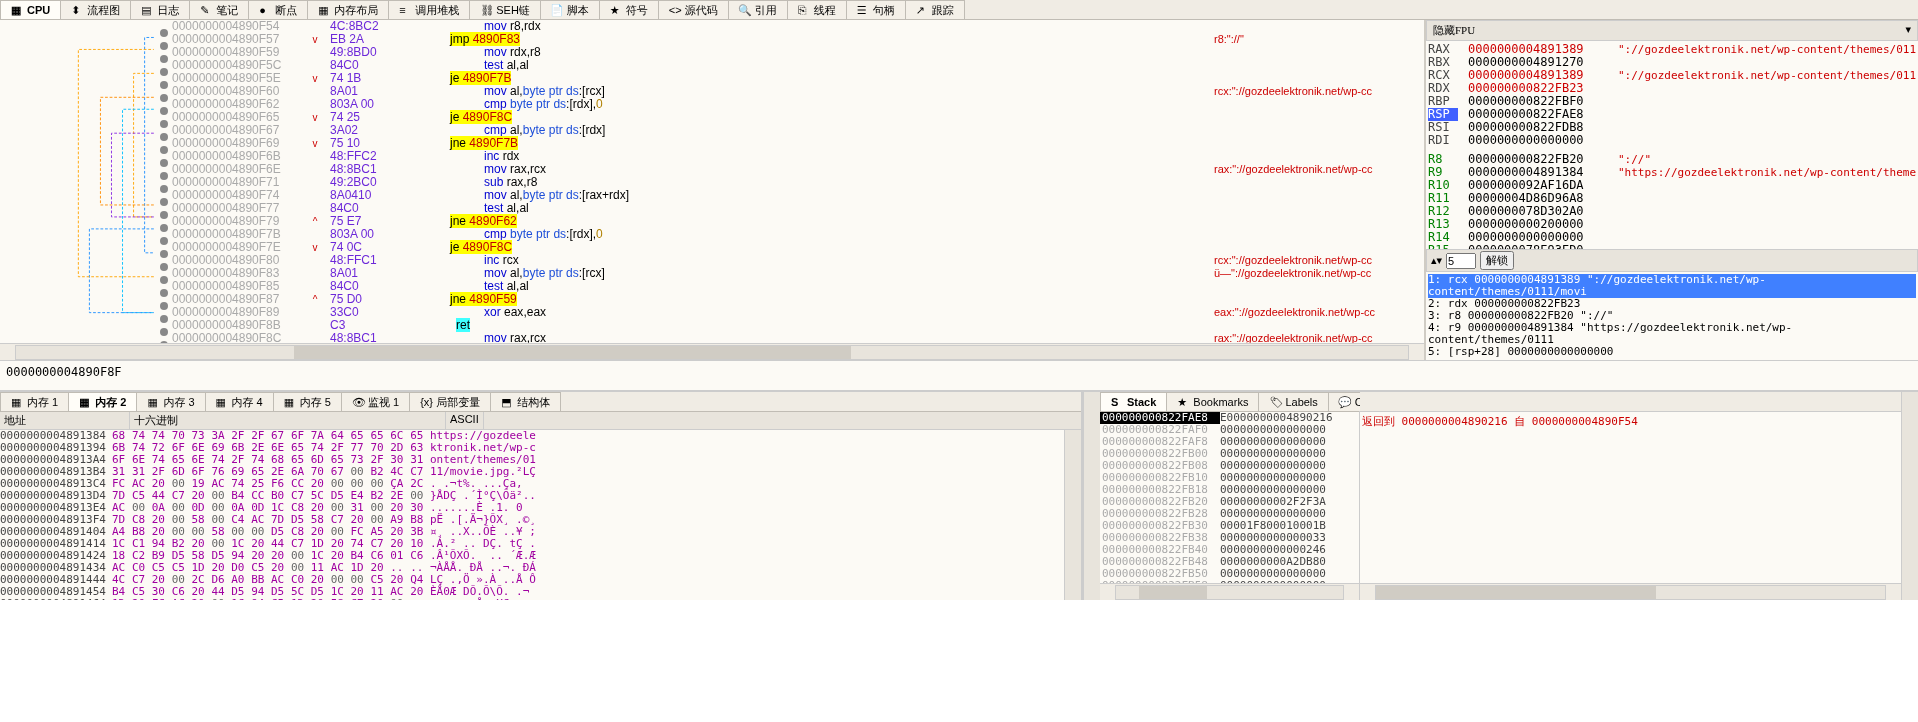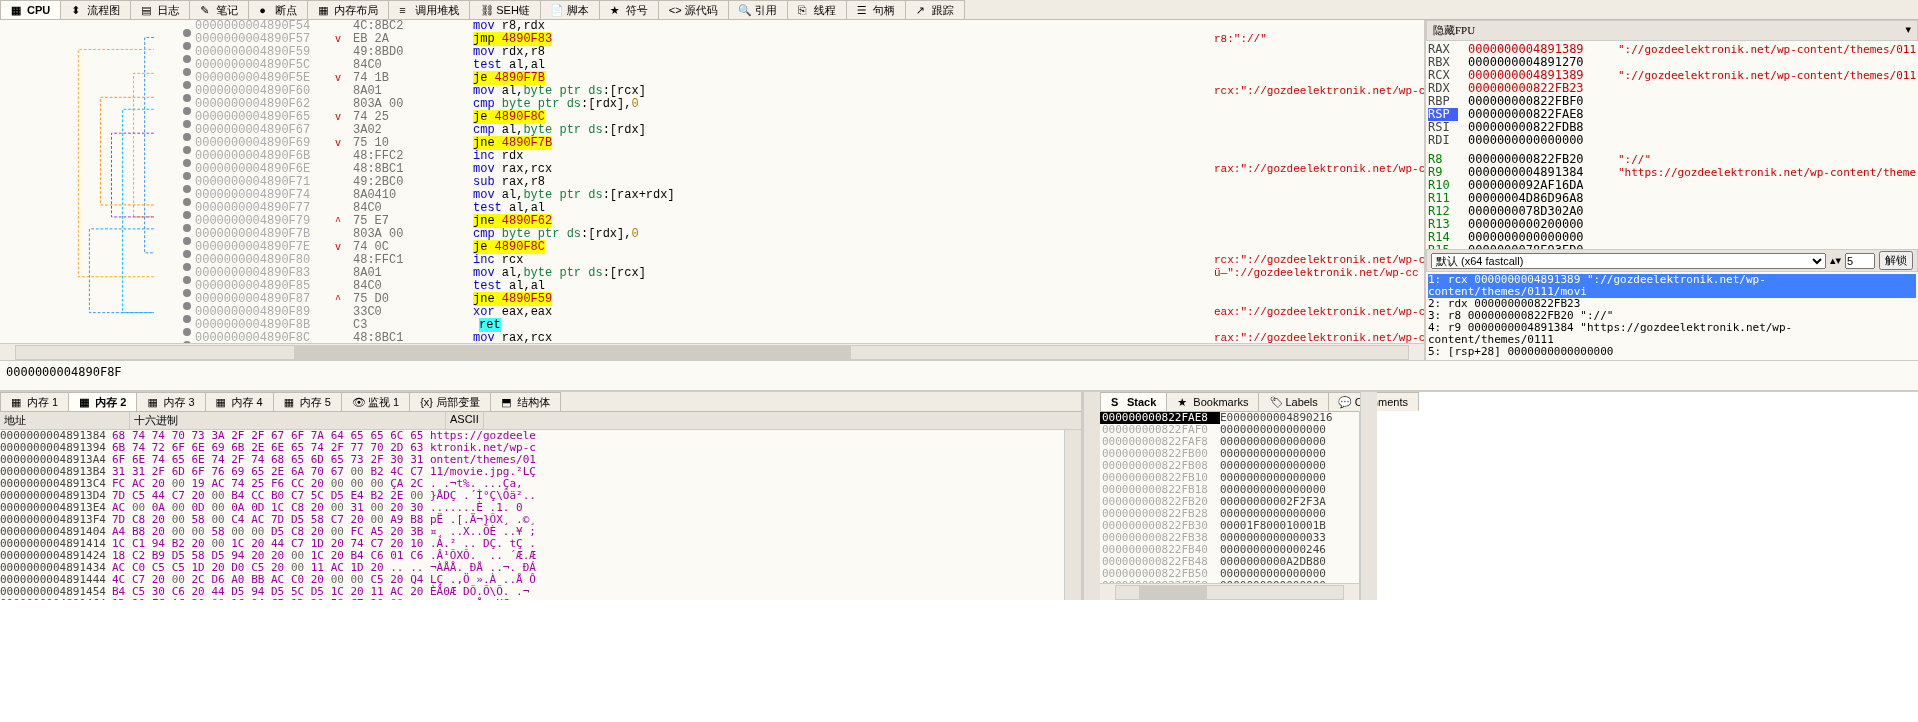--- a/index.html
+++ b/index.html
@@ -4,27 +4,27 @@
 <style>
 * { margin:0; padding:0; box-sizing:border-box; }
 body { font-family:"Segoe UI","Microsoft YaHei",sans-serif; font-size:11px; background:#fff; overflow:hidden; }
 .tab-bar { display:flex; background:#f0ece4; border-bottom:1px solid #c0bcb4; height:20px; }
 .tab { display:flex; align-items:center; gap:4px; padding:2px 10px; border:1px solid #c0bcb4; border-bottom:none; background:#f4f0e8; cursor:pointer; margin-right:-1px; white-space:nowrap; font-size:11px; }
 .tab.active { background:#fffdf8; font-weight:bold; }
 .tab .ic { width:12px; height:12px; display:inline-block; }
 .main-split { display:flex; height:340px; }
 .cpu-left { flex:1; display:flex; flex-direction:column; background:#fcfaf5; border-right:2px solid #d0ccc4; min-width:0; }
 .cpu-right { width:492px; display:flex; flex-direction:column; background:#fcfaf5; }
-.disasm { flex:1; overflow:hidden; font-family:Liberation Mono, monospace; font-size:12px; line-height:13px; position:relative;padding-left:23px; }
+.disasm { flex:1; overflow:hidden; font-family:Liberation Sans, sans-serif; font-size:12px; line-height:13px; position:relative; }
 .disasm-line { display:flex; white-space:pre; height:13px; align-items:center; }
 .gutter { width:170px; position:relative; flex-shrink:0; }
 .bp-dot { width:8px; height:8px; border-radius:50%; background:#888; display:inline-block; position:absolute; right:2px; top:2px; }
 .addr { color:#aaa; padding-left:2px; width:130px; flex-shrink:0; }
 .jmp-ind { width:30px; text-align:center; color:#c00; flex-shrink:0; font-size:10px; }
-.bytes { width:120px; color:#737373; flex-shrink:0; }
+.bytes { width:120px; color:#6d28d9; flex-shrink:0; }
 .mnem { flex:1; min-width:0; }
 .cmt { width:210px; color:#c00; overflow:hidden; flex-shrink:0; font-size:11px; }
 .hl-jmp { background:#ffff00; }
 .hl-ret { background:#40ffff;margin-left:6px; }
 .svg-flows { position:absolute; left:0; top:0; width:165px; height:100%; pointer-events:none; }
 .hscroll { height:17px; background:#f0ece4; display:flex; align-items:center; border-top:1px solid #ccc; }
 .hscroll-track { flex:1; height:15px; background:#e8e4dc; border:1px solid #ccc; position:relative; margin:0 15px; }
 .hscroll-thumb { position:absolute; height:100%; background:#d0ccc4; }
 .reg-panel { flex:1; font-family:Consolas,monospace; font-size:12px; line-height:13px; padding:2px; overflow:hidden; }
 .reg-header { background:#e8e4dc; padding:2px 6px; font-family:"Segoe UI"; font-size:11px; display:flex; justify-content:space-between; border:1px solid #ccc; }
@@ -56,23 +56,23 @@
 .dump-hdr { display:flex; background:#e8e4dc; border-bottom:1px solid #ccc; font-size:11px; }
 .dump-hdr > div { padding:1px 4px; border-right:1px solid #ccc; }
 .dump-body { flex:1; font-family:Consolas,monospace; font-size:11px; line-height:12px; background:#fcfaf5; overflow:hidden; white-space:pre; }
 .dump-line { display:flex; }
 .dump-addr { width:112px; color:#444; }
 .dump-hex { width:318px; }
 .dump-ascii { flex:1; color:#a000a0; }
 .vscroll { width:17px; background:#e8e4dc; border-left:1px solid #ccc; }
 .hex-b { color:#666; }
 .hex-nz { color:#a000a0; }
-.m-blue { color:#0000d0; }
+.m-blue { color:#0000d0;margin-left:34px; }
 .m-red  { color:#c00000; }
-.m-pur  { color:#15803d; }
+.m-pur  { color:#1d4ed8; }
 .m-gold { color:#b08000; }
 </style>
 </head>
 <body>
 
 <div class="tab-bar" id="main-tabs">
     <div class="tab active">
       <span class="ic">▦</span>
       <span>CPU</span>
     </div>
@@ -197,21 +197,20 @@
         <div class="reg-line"><span class="reg-name gp">R9</span><span class="reg-val">0000000004891384</span><span class="reg-cmt">"https://gozdeelektronik.net/wp-content/themes/C</span></div>
         <div class="reg-line"><span class="reg-name gp">R10</span><span class="reg-val">0000000092AF16DA</span><span class="reg-cmt"></span></div>
         <div class="reg-line"><span class="reg-name gp">R11</span><span class="reg-val">00000004D86D96A8</span><span class="reg-cmt"></span></div>
         <div class="reg-line"><span class="reg-name gp">R12</span><span class="reg-val">0000000078D302A0</span><span class="reg-cmt"><kernel32.virtualfree></kernel32.virtualfree></span></div>
         <div class="reg-line"><span class="reg-name gp">R13</span><span class="reg-val">0000000000200000</span><span class="reg-cmt"></span></div>
         <div class="reg-line"><span class="reg-name gp">R14</span><span class="reg-val">0000000000000000</span><span class="reg-cmt"></span></div>
         <div class="reg-line"><span class="reg-name gp">R15</span><span class="reg-val">0000000078E93ED0</span><span class="reg-cmt"><ntdll.rtlexituserthread></ntdll.rtlexituserthread></span></div>
         <div style="height: 6px;"></div>
       </div>
     <div class="args-bar">
-      <select><option>默认 (x64 fastcall)</option></select>
       <span>▴▾</span>
       <input value="5" style="">
       <button>解锁</button>
     </div>
     <div class="args-panel" id="args">
         <div class="arg1">1: rcx 0000000004891389 "://gozdeelektronik.net/wp-content/themes/0111/movi</div>
         <div>2: rdx 000000000822FB23</div>
         <div>3: r8 000000000822FB20 "://"</div>
         <div>4: r9 0000000004891384 "https://gozdeelektronik.net/wp-content/themes/0111</div>
         <div>5: [rsp+28] 0000000000000000</div>
@@ -306,15 +305,24 @@
           <div class="stack-line"><span class="stack-addr">000000000822FB48</span><span class="stack-val">0000000000A2DB80</span></div>
           <div class="stack-line"><span class="stack-addr">000000000822FB50</span><span class="stack-val">0000000000000000</span></div>
           <div class="stack-line"><span class="stack-addr">000000000822FB58</span><span class="stack-val">0000000000000000</span></div>
         </div>
       <div class="hscroll">
         <div class="hscroll-track">
             <div class="hscroll-thumb" style="left:10%;width:30%"></div>
           </div>
       </div>
     </div>
+    <div class="stack-cmt-col">
+      <div style="height:20px;background:#f0ece4;border-bottom:1px solid #ccc"></div>
+      <div class="stack-cmt-body">返回到 0000000004890216 自 0000000004890F54</div>
+      <div class="hscroll">
+        <div class="hscroll-track">
+            <div class="hscroll-thumb" style="left:0;width:55%"></div>
+          </div>
+      </div>
+    </div>
     <div class="vscroll"></div>
   </div>
 </div>
 
 </body></html>

